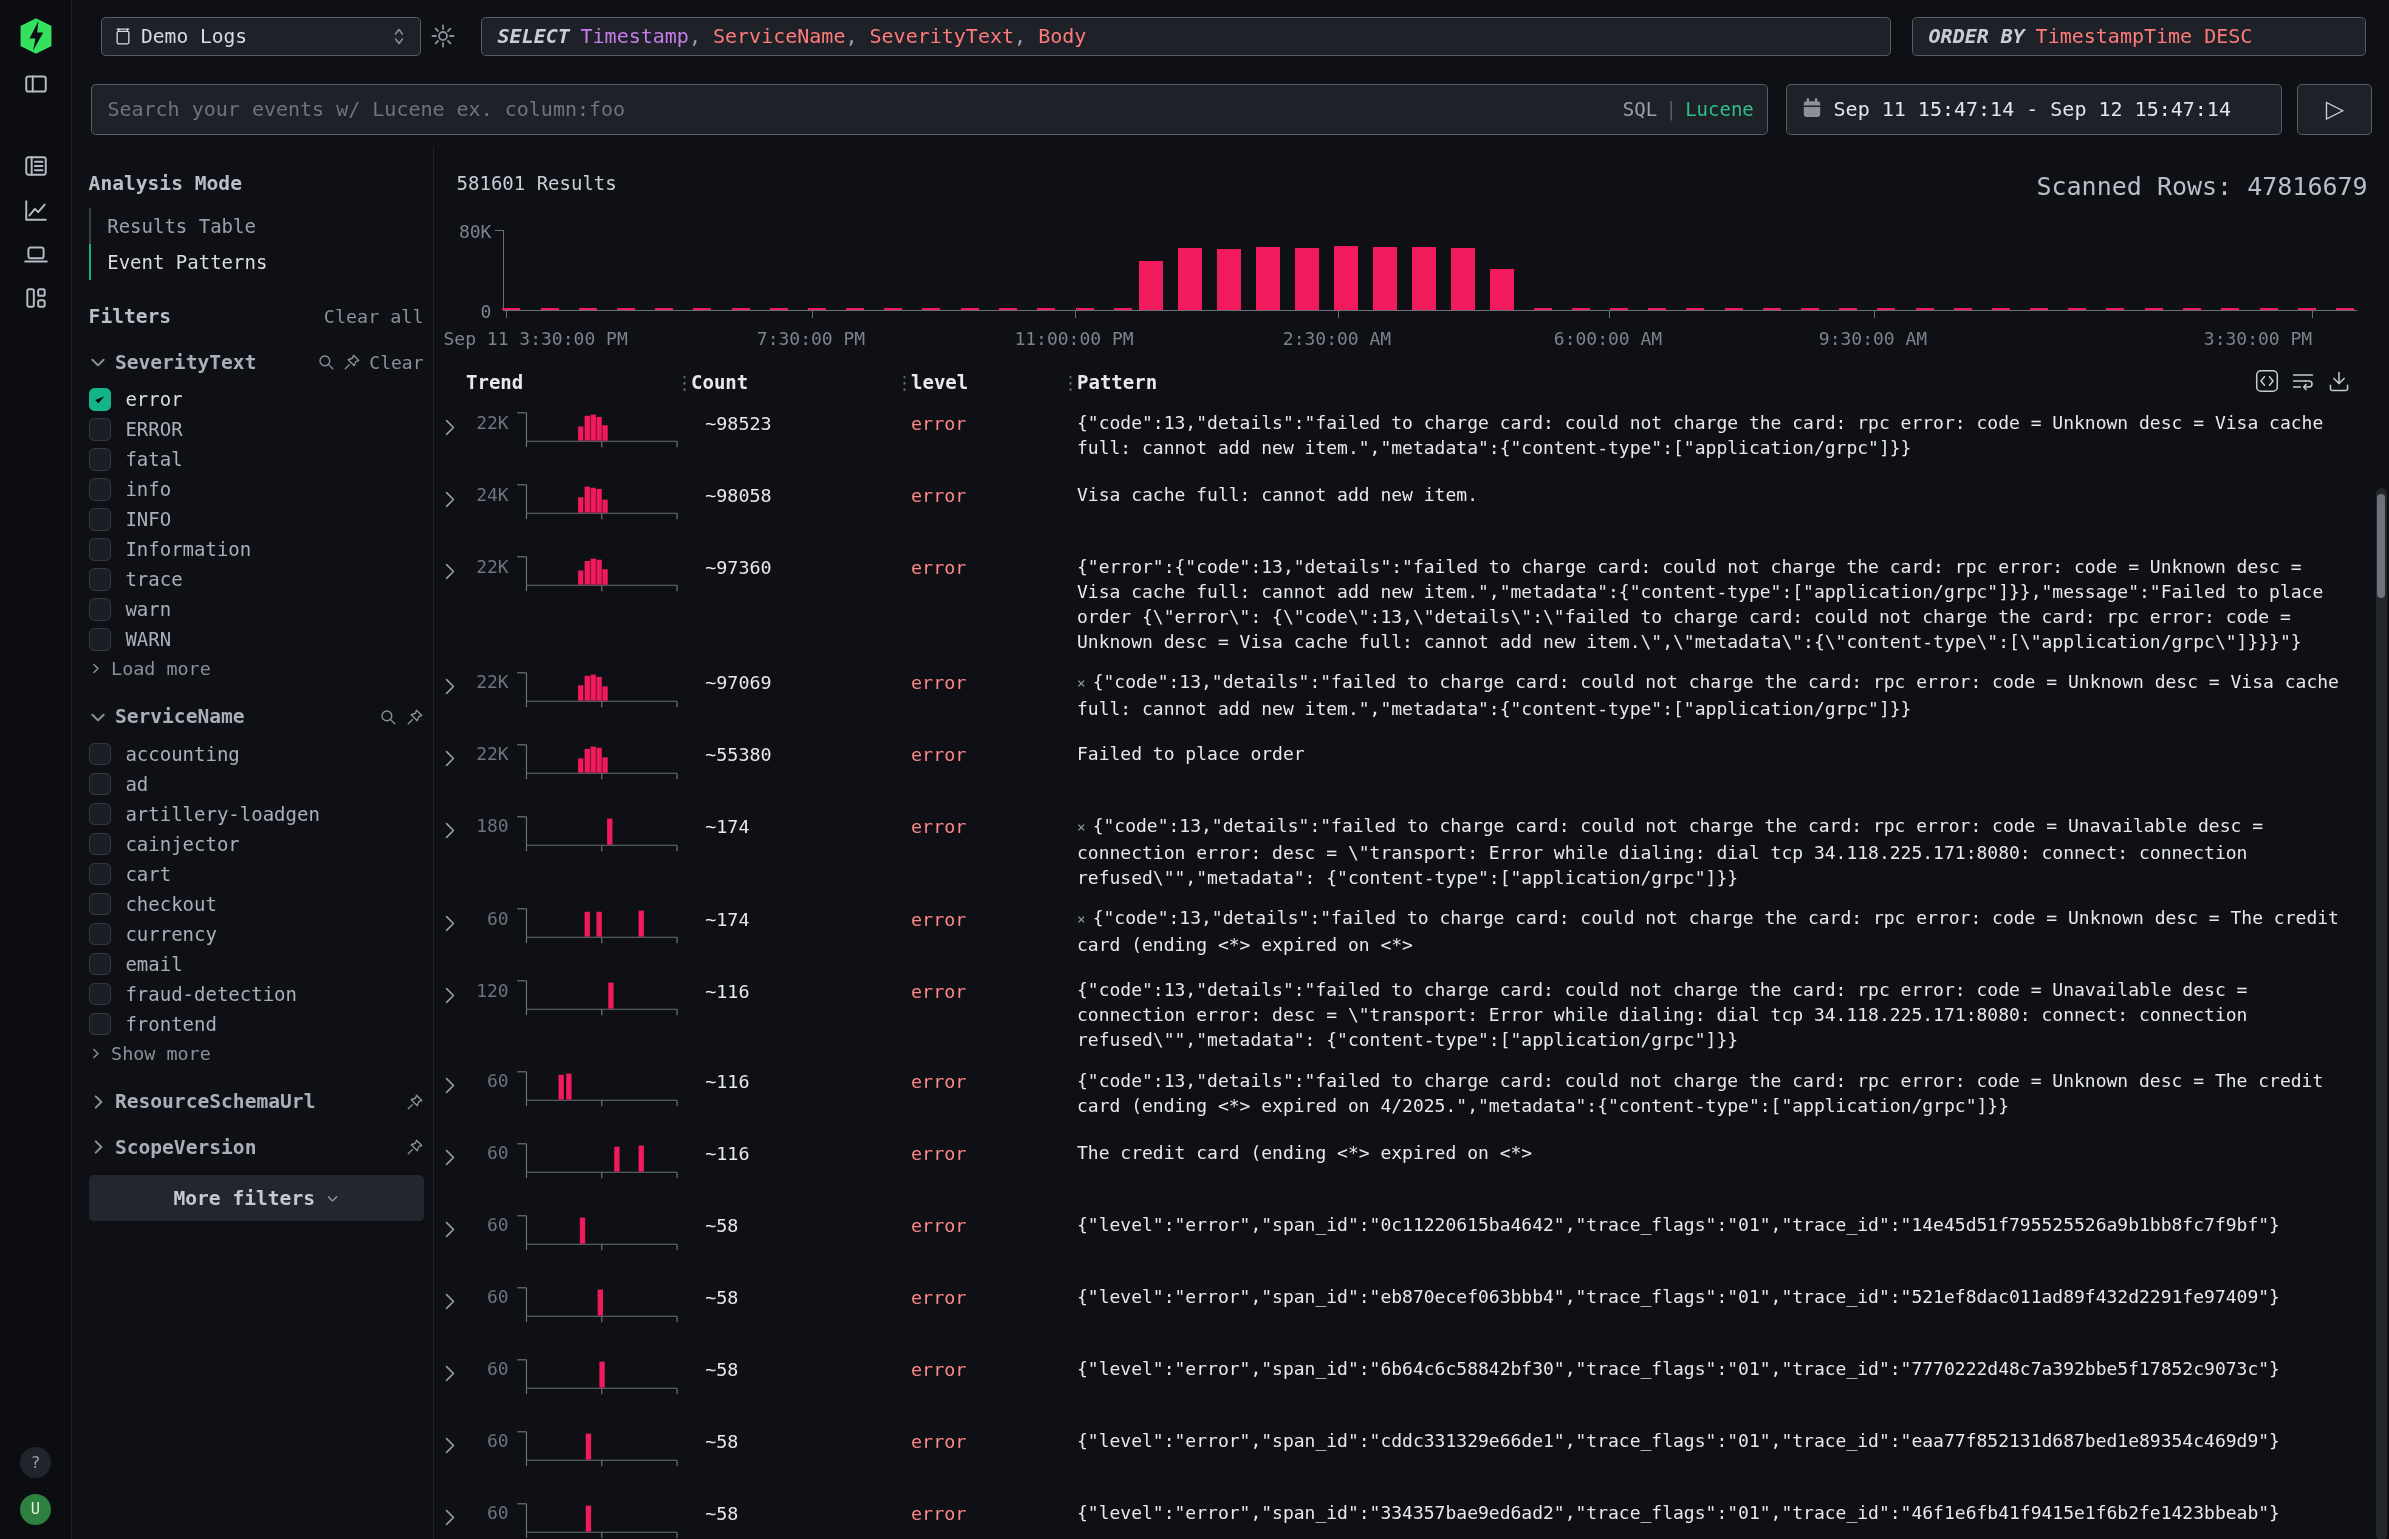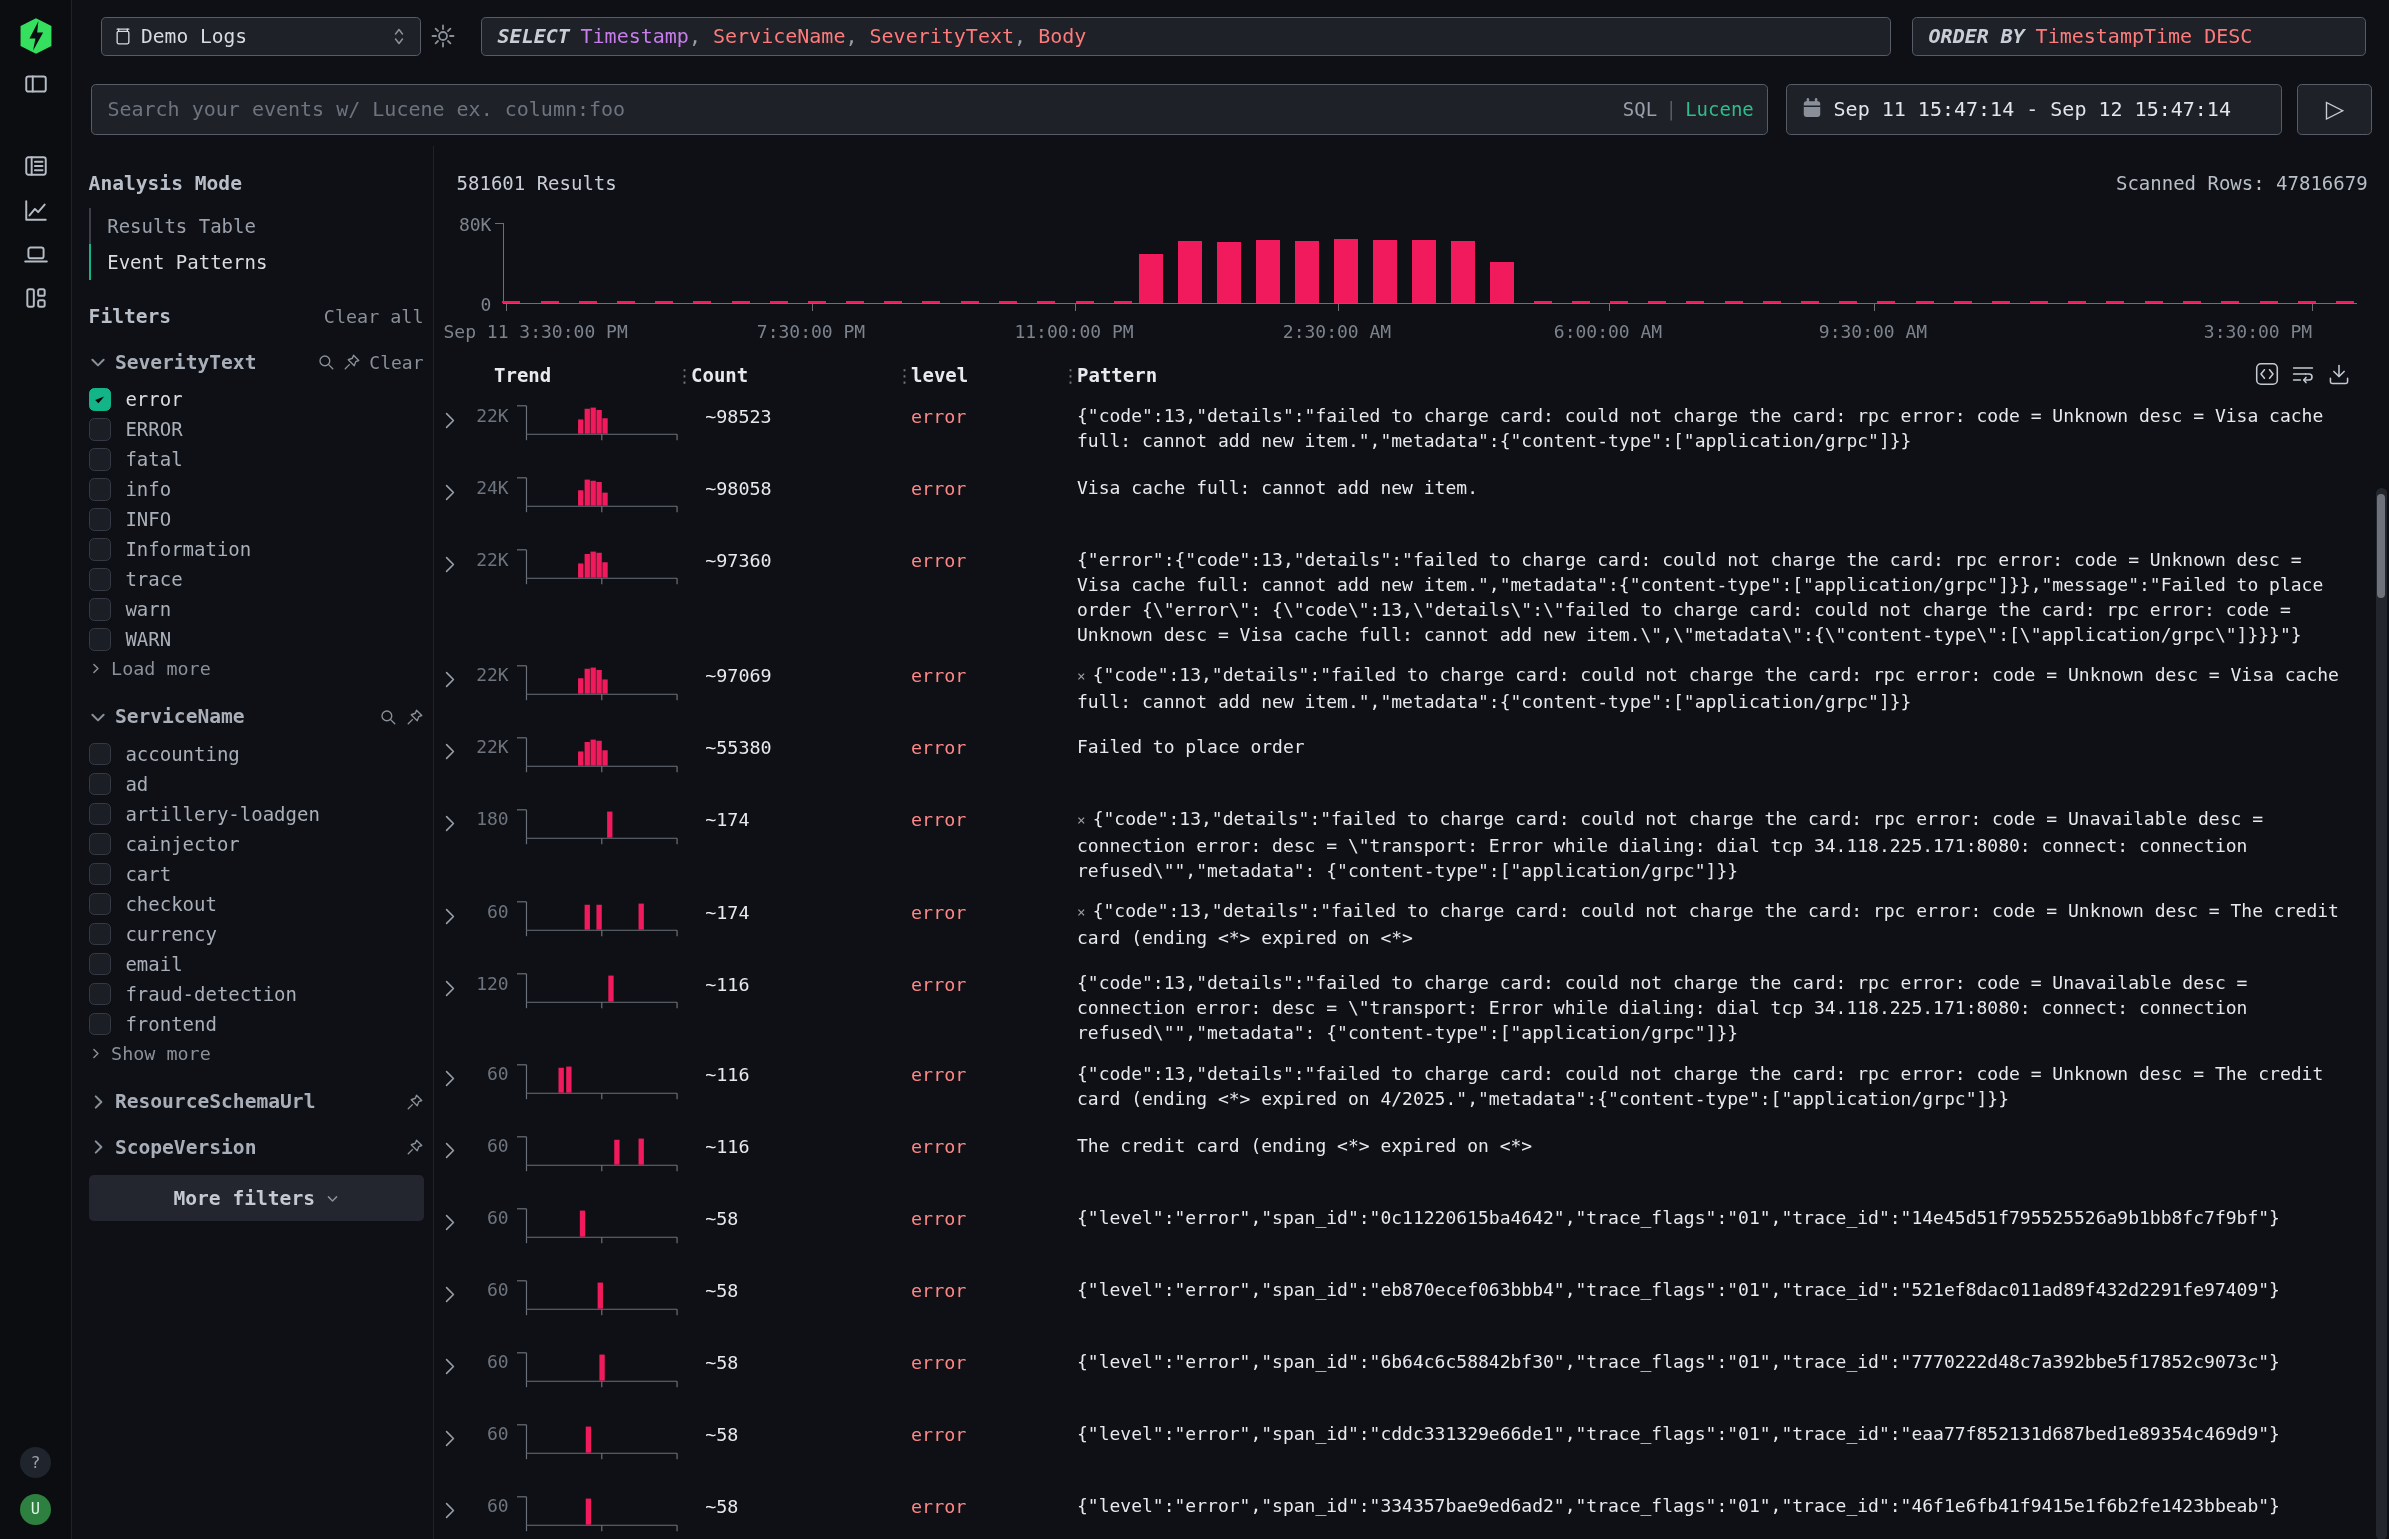--- a/index.html
+++ b/index.html
@@ -88,37 +88,37 @@
   .fopt.checked .fopt-label { color:#D9DCE1; }
   .more-link { display:flex; align-items:center; gap:9.5px; height:28.5px; font-size:18.4px; color:#8A9099; cursor:pointer; }
   .more-filters { margin-top:16.6px; width:100%; height:46px; background:#23262E; border:none; border-radius:4.7px;
                   color:#C5CAD2; font:bold 19.6px "DejaVu Sans Mono", monospace; cursor:pointer;
                   display:flex; align-items:center; justify-content:center; gap:10.7px; }
 
   
   .main { flex:1; min-width:0; position:relative; padding-top:26px; overflow:hidden; }
   .results-row { display:flex; justify-content:space-between; padding:0 21.4px 0 22.6px; }
   .results-count { font-size:19px; color:#C9CED6; }
-  .scanned { font-size:19px; color:#B9BFC8; }
+  .scanned { font-size:25px; color:#B9BFC8; }
 
   .chart { position:relative; height:154px; margin-top:4.7px; }
   .chart .plot { position:absolute; left:69px; width:1854px; top:24px; height:81px;
                  border-left:1.2px solid #6A707A; border-bottom:1.2px solid #6A707A; }
   .chart .ytick-top { position:absolute; left:61px; top:24px; width:8.3px; height:1.2px; background:#6A707A; }
   .chart .ylab { position:absolute; font-size:18px; color:#7D838D; text-align:right; width:42px; }
   .chart .ylab.top { left:15.4px; top:15.4px; }
   .chart .ylab.zero { left:15.4px; top:95px; }
   .bar { position:absolute; bottom:0; background:#F01A5C; }
   .xtick { position:absolute; top:100%; width:1.2px; height:8.3px; background:#6A707A; }
   .xlab { position:absolute; top:122px; font-size:18px; color:#7D838D; white-space:nowrap; transform:translateX(-50%); }
   .xlab.first { transform:none; }
 
   .thead { display:grid; grid-template-columns:26px 231px 220px 166px 1fr; align-items:center; height:38px; margin-top:3.6px; position:relative; }
   .th { font-size:19px; font-weight:bold; color:#E7E9ED; position:relative; }
-  .th.t1 { padding-left:6px;margin-left:28px; }
+  .th.t1 { padding-left:6px; }
   .th.sep::before { content:"⋮"; position:absolute; left:-15.4px; top:1.2px; font-weight:normal; color:#6E747E; font-size:18px; }
   .head-icons { position:absolute; right:38px; top:6px; display:flex; gap:12px; color:#C5CAD2; }
   .head-icons .icon { cursor:pointer; }
   .head-icons .icon svg { width:24px; height:24px; }
 
   .rows { }
   .trow { display:grid; grid-template-columns:26px 231px 220px 166px 1fr; padding:7.1px 0; min-height:72px; cursor:pointer; }
   .expander { color:#9AA0AB; margin-top:9.5px; margin-left:9.5px; }
   .expander svg { width:12px; height:19px; }
   .trend { display:flex; align-items:flex-start; }

